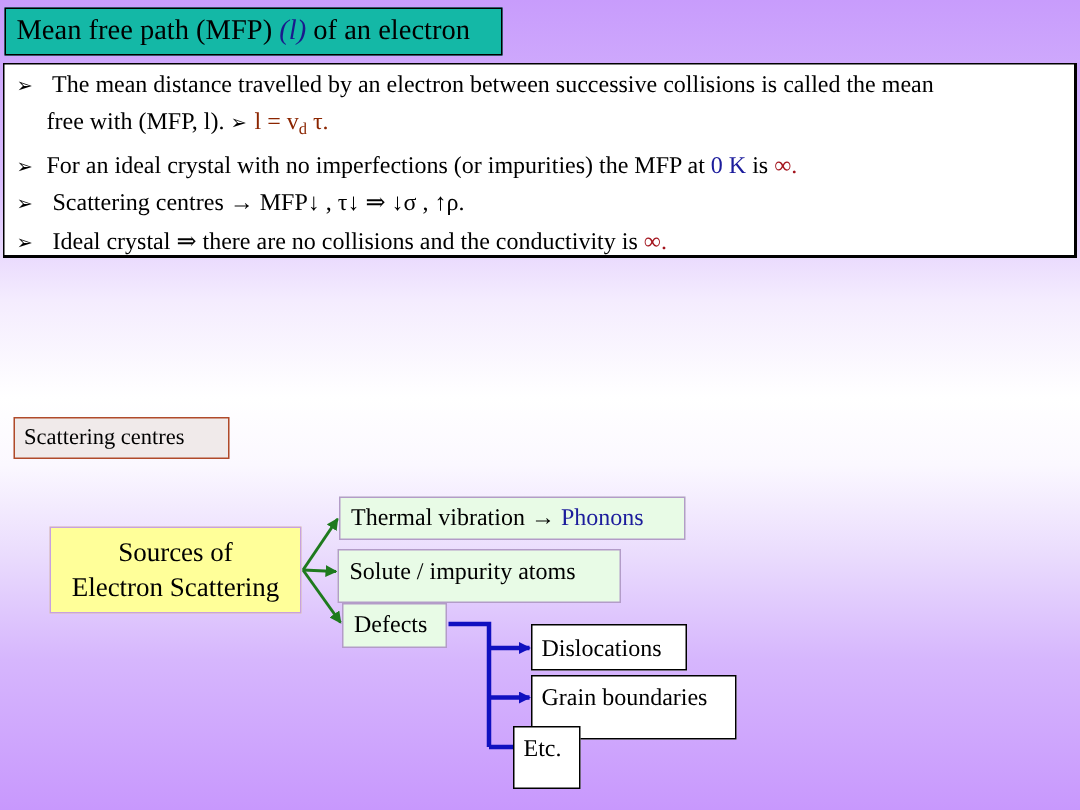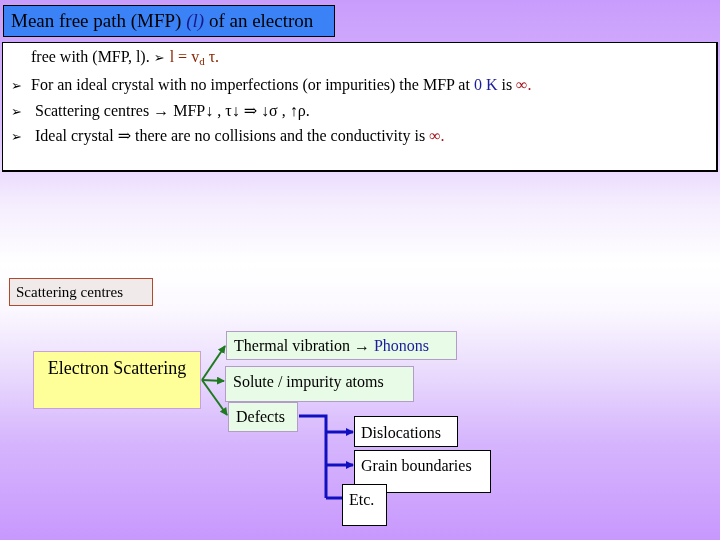--- a/index.html
+++ b/index.html
@@ -5,21 +5,21 @@
   html, body { margin:0; padding:0; }
   body {
     width:720px; height:540px; position:relative; overflow:hidden;
     font-family: "Liberation Serif", "DejaVu Serif", serif;
     background: linear-gradient(to bottom, #c89cfc 0px, #d9bdfd 120px, #f4ecfe 200px, #ffffff 265px, #fbf8ff 310px, #eadcfd 370px, #d6b6fd 440px, #c898fd 540px);
     color:#000;
   }
   .box { position:absolute; box-sizing:border-box; }
   #title-box {
     left:3px; top:5px; width:332px; height:32px;
-    background:#3b82f6; border:1px solid #000;
+    background:#14b8a6; border:1px solid #000;
     font-size:19px; line-height:30px; padding-left:7px; white-space:nowrap;
   }
   .italic-blue { color:#1a1a8c; font-style:italic; }
   #bullets-box {
     left:2px; top:42px; width:716px; height:130px;
     background:#fff; border:1px solid #000; border-bottom-width:2px; border-right-width:2px;
     font-size:16px; line-height:24.4px; padding:2px 6px 0 8px;
   }
   .b-line { white-space:nowrap; }
   .arrow-bullet { display:inline-block; width:20px; font-family:"DejaVu Sans", sans-serif; font-size:13px; }
@@ -55,20 +55,24 @@
   #connectors { position:absolute; left:0; top:0; width:720px; height:540px; pointer-events:none; }
 </style>
 </head>
 <body>
 
 <div class="box" id="title-box">
   <span>Mean free path (MFP) </span><span class="italic-blue">(l)</span><span> of an electron</span>
 </div>
 
 <div class="box" id="bullets-box">
+  <div class="b-line">
+    <span class="arrow-bullet">➢</span>
+    <span>The mean distance travelled by an electron between successive collisions is called the mean</span>
+  </div>
   <div class="b-line indent" style="padding-left:20px;">
     <span>free with (MFP, l). </span><span class="arrow-bullet" style="width:16px">➢</span><span class="brown"><span>l = v</span><span class="sub">d</span><span> τ.</span></span>
   </div>
   <div class="b-line">
     <span class="arrow-bullet">➢</span><span>For an ideal crystal with no imperfections (or impurities) the MFP at </span><span class="navy">0 K</span><span> is </span><span class="red">∞.</span>
   </div>
   <div class="b-line">
     <span class="arrow-bullet">➢</span>
     <span>Scattering centres → MFP↓ , τ↓ ⇒ ↓σ , ↑ρ.</span>
   </div>
@@ -96,20 +100,21 @@
   </g>
   <g stroke="#1010c0" stroke-width="3" fill="none">
     <polyline points="299,416 326,416 326,498"></polyline>
     <line x1="326" y1="432" x2="353" y2="432" marker-end="url(#ba)"></line>
     <line x1="326" y1="465" x2="353" y2="465" marker-end="url(#ba)"></line>
     <line x1="326" y1="498" x2="353" y2="498" marker-end="url(#ba)"></line>
   </g>
 </svg>
 
 <div class="box" id="sources-box">
+  <div>Sources of</div>
   <div>Electron Scattering</div>
 </div>
 
 <div class="box green-box" id="thermal-box">
   <span>Thermal vibration → </span><span class="navy">Phonons</span>
 </div>
 <div class="box green-box" id="solute-box">Solute / impurity  atoms</div>
 <div class="box green-box" id="defects-box">Defects</div>
 
 <div class="box white-box" id="disloc-box">Dislocations</div>

